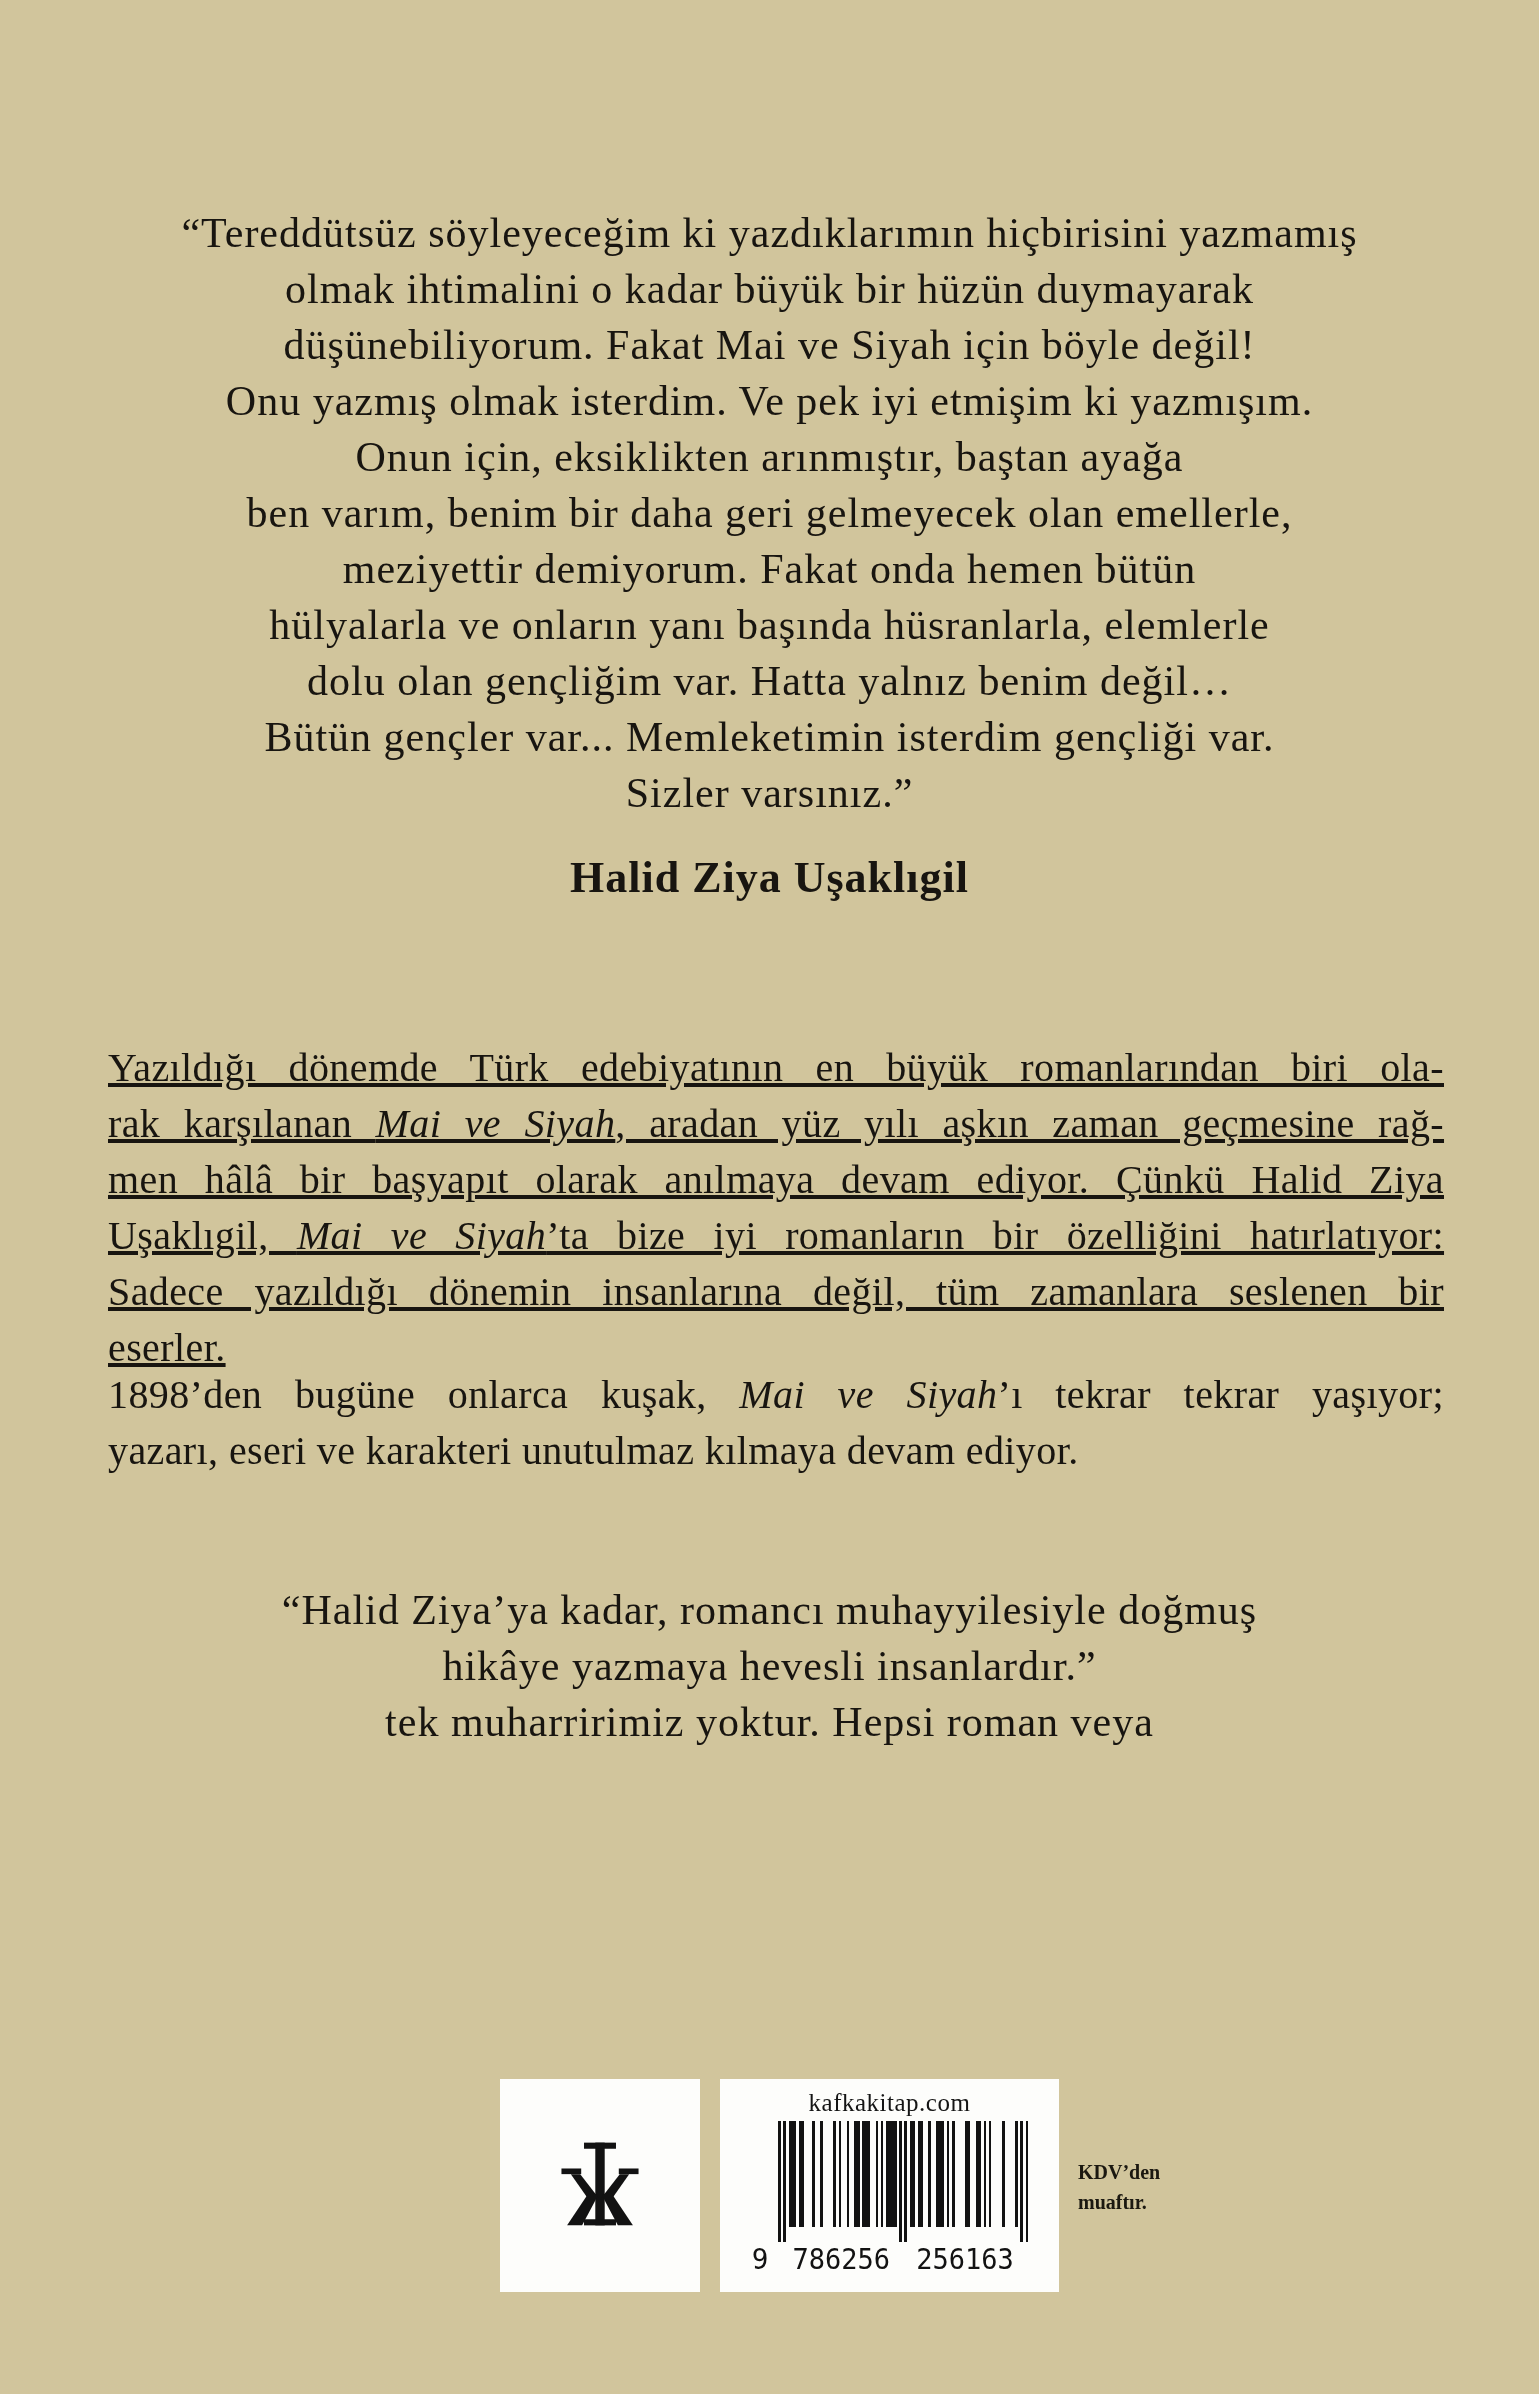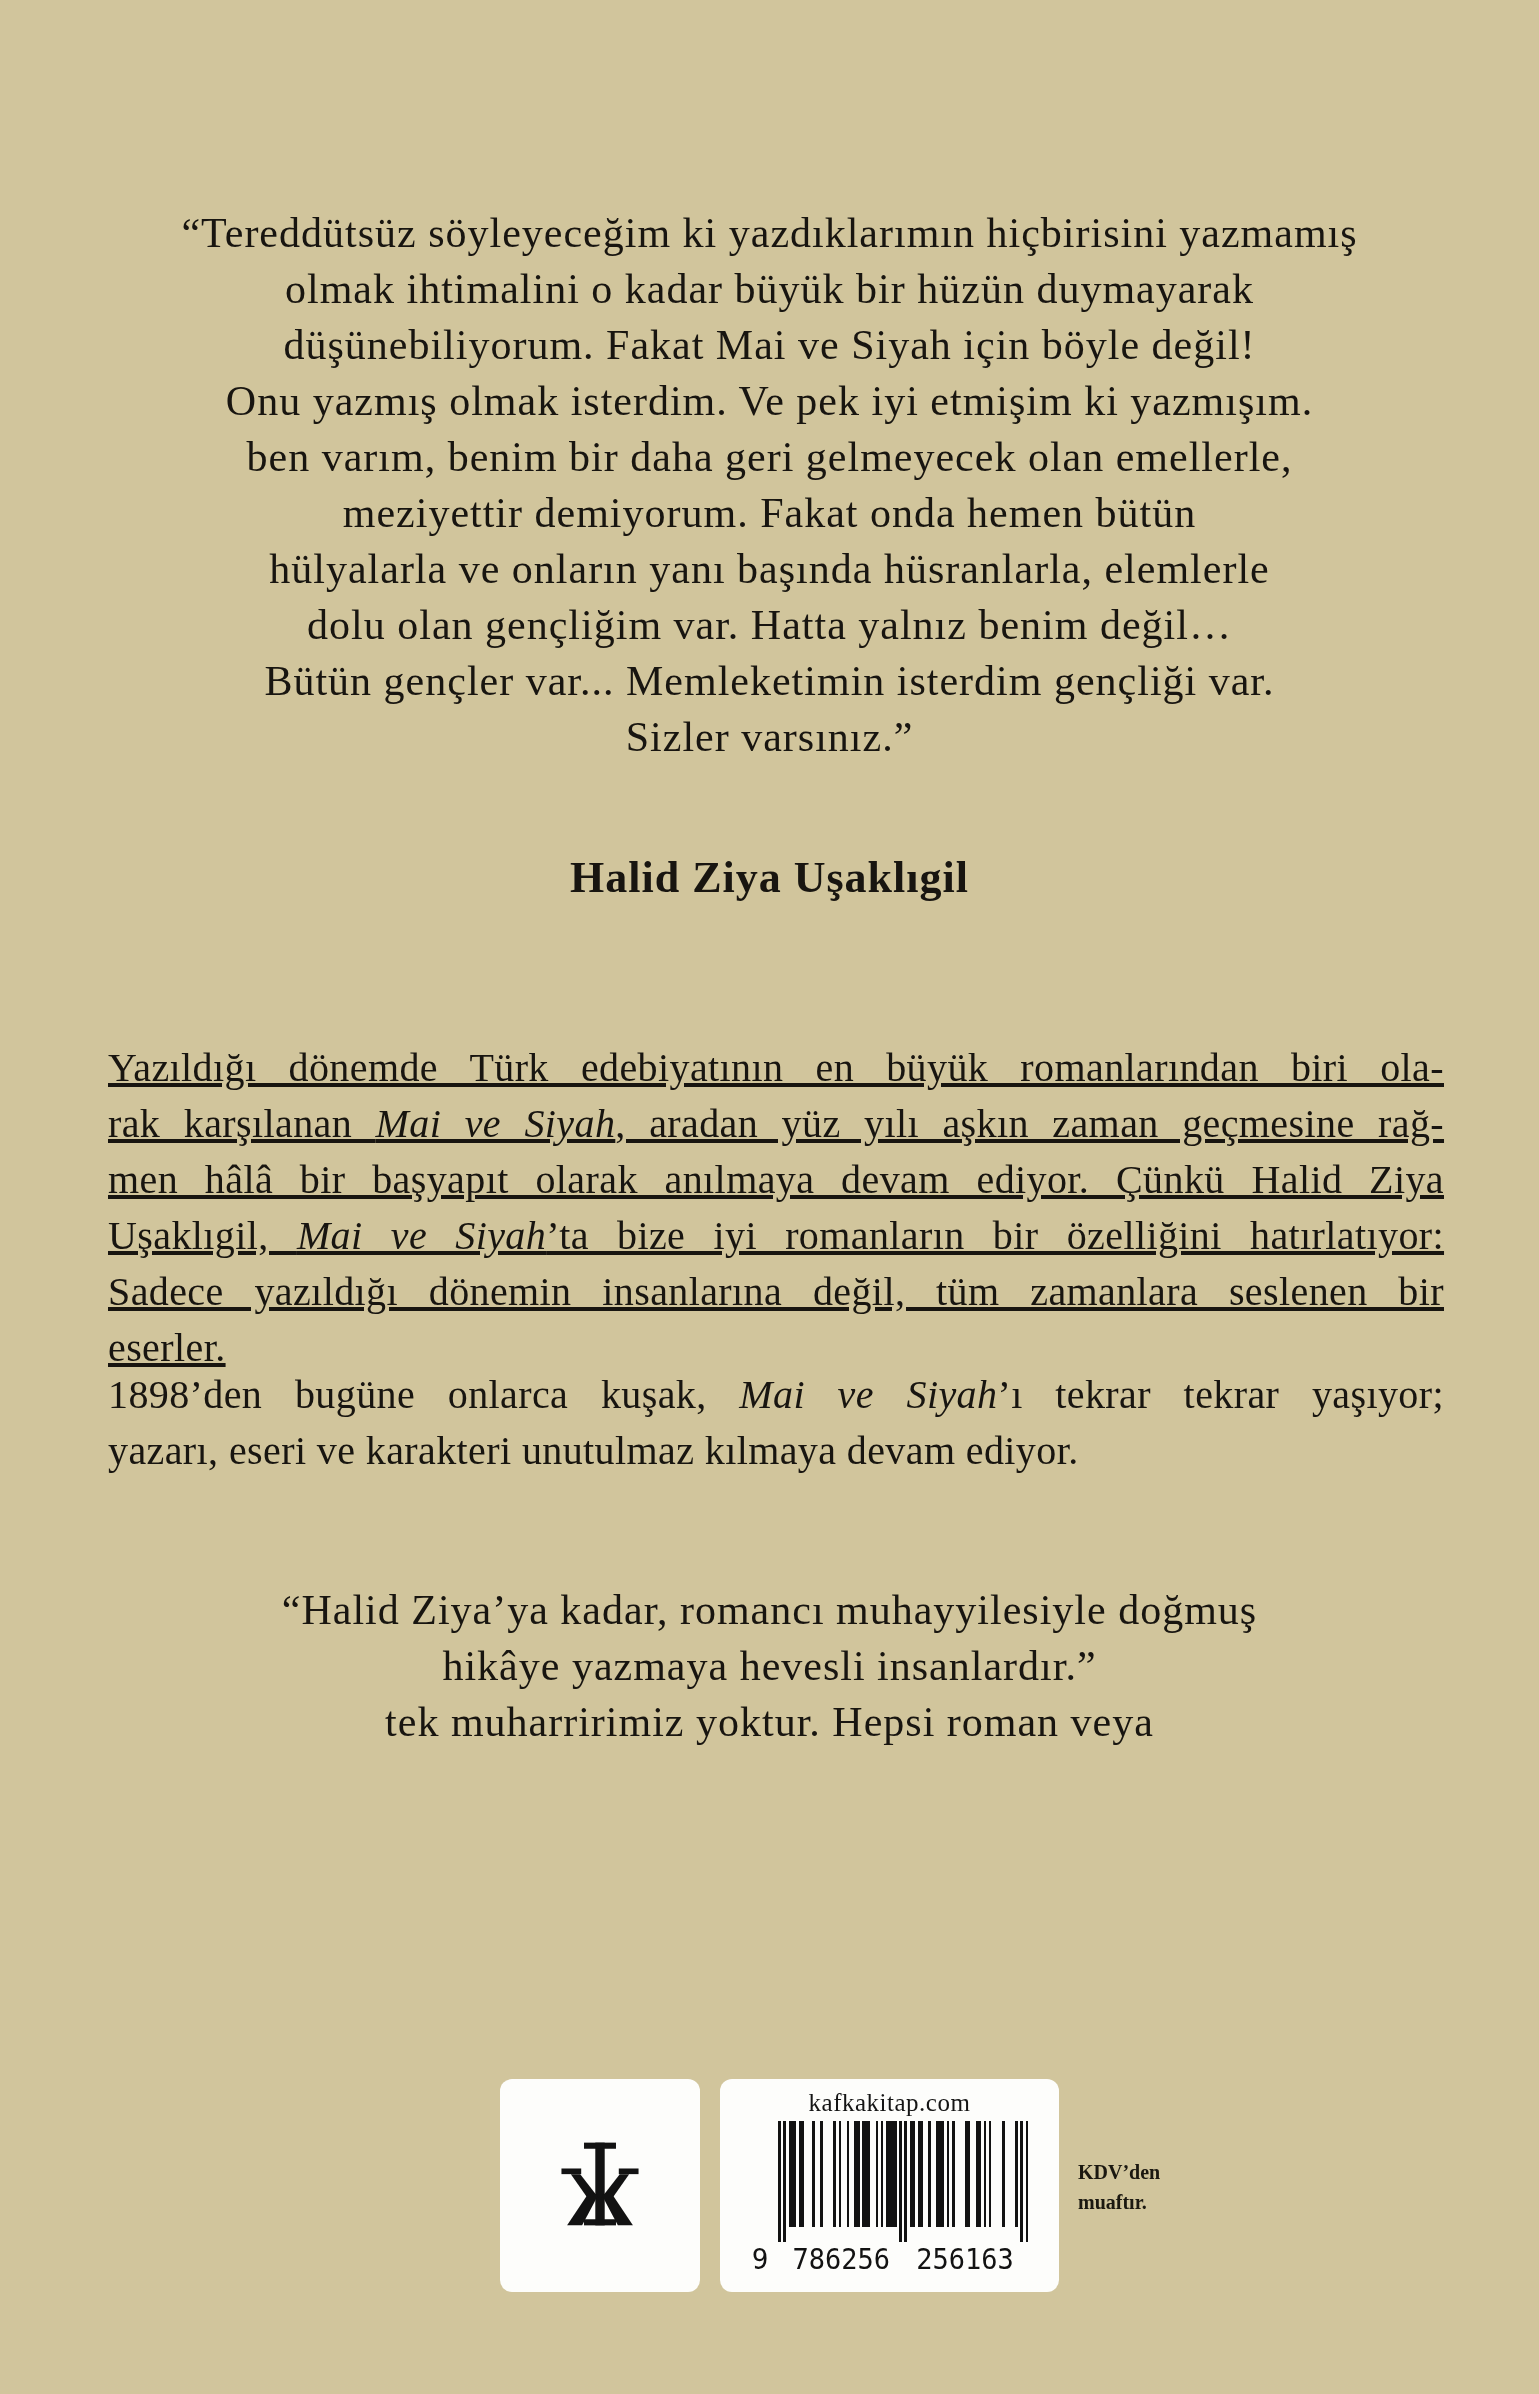--- a/index.html
+++ b/index.html
@@ -19,41 +19,42 @@
   #attr-top    { top:852px; }
   #attr-bottom { top:1755px; }
   .para { position:absolute; left:108px; width:1336px;
           font-size:40px; line-height:56px; letter-spacing:0.4px; }
   #para-1 { top:1040px;text-decoration:underline; }
   #para-2 { top:1367px; }
   .para .line { text-align:justify; text-align-last:justify; }
   .para .line:last-child { text-align-last:left; }
   .it { font-style:italic; }
 
-  .white-box { position:absolute; top:2079px; height:213px; background:#fdfdfb;border-radius:12px; }
+  .white-box { position:absolute; top:2079px; height:213px; background:#fdfdfb; }
   #logo-box    { left:500px; width:200px; }
   #barcode-box { left:720px; width:339px; }
   #logo-svg { position:absolute; left:53px; top:56px; width:94px; height:98px; }
   #site-label { position:absolute; top:9.7px; left:0; width:100%; text-align:center;
                 font-size:25px; letter-spacing:0.5px; color:#151515; }
   #barcode-graphic { position:absolute; left:29px; top:42px; width:282px; height:153px; }
   #barcode-graphic svg { width:100%; height:100%; }
   #tax-note { position:absolute; left:1078px; top:2157px;
               font-weight:700; font-size:20px; line-height:30px; color:#1b1810; }
 </style>
 </head>
 <body>
 
 <div id="page">
 
   <div id="quote-top" class="quote">
       <div class="line">“Tereddütsüz söyleyeceğim ki yazdıklarımın hiçbirisini yazmamış</div>
       <div class="line">olmak ihtimalini o kadar büyük bir hüzün duymayarak</div>
       <div class="line">düşünebiliyorum. Fakat Mai ve Siyah için böyle değil!</div>
       <div class="line">Onu yazmış olmak isterdim. Ve pek iyi etmişim ki yazmışım.</div>
+      <div class="line">Onun için, eksiklikten arınmıştır, baştan ayağa</div>
       <div class="line">ben varım, benim bir daha geri gelmeyecek olan emellerle,</div>
       <div class="line">meziyettir demiyorum. Fakat onda hemen bütün</div>
       <div class="line">hülyalarla ve onların yanı başında hüsranlarla, elemlerle</div>
       <div class="line">dolu olan gençliğim var. Hatta yalnız benim değil…</div>
       <div class="line">Bütün gençler var... Memleketimin isterdim gençliği var.</div>
       <div class="line">Sizler varsınız.”</div>
     </div>
 
   <div id="attr-top" class="attribution">Halid Ziya Uşaklıgil</div>
 

